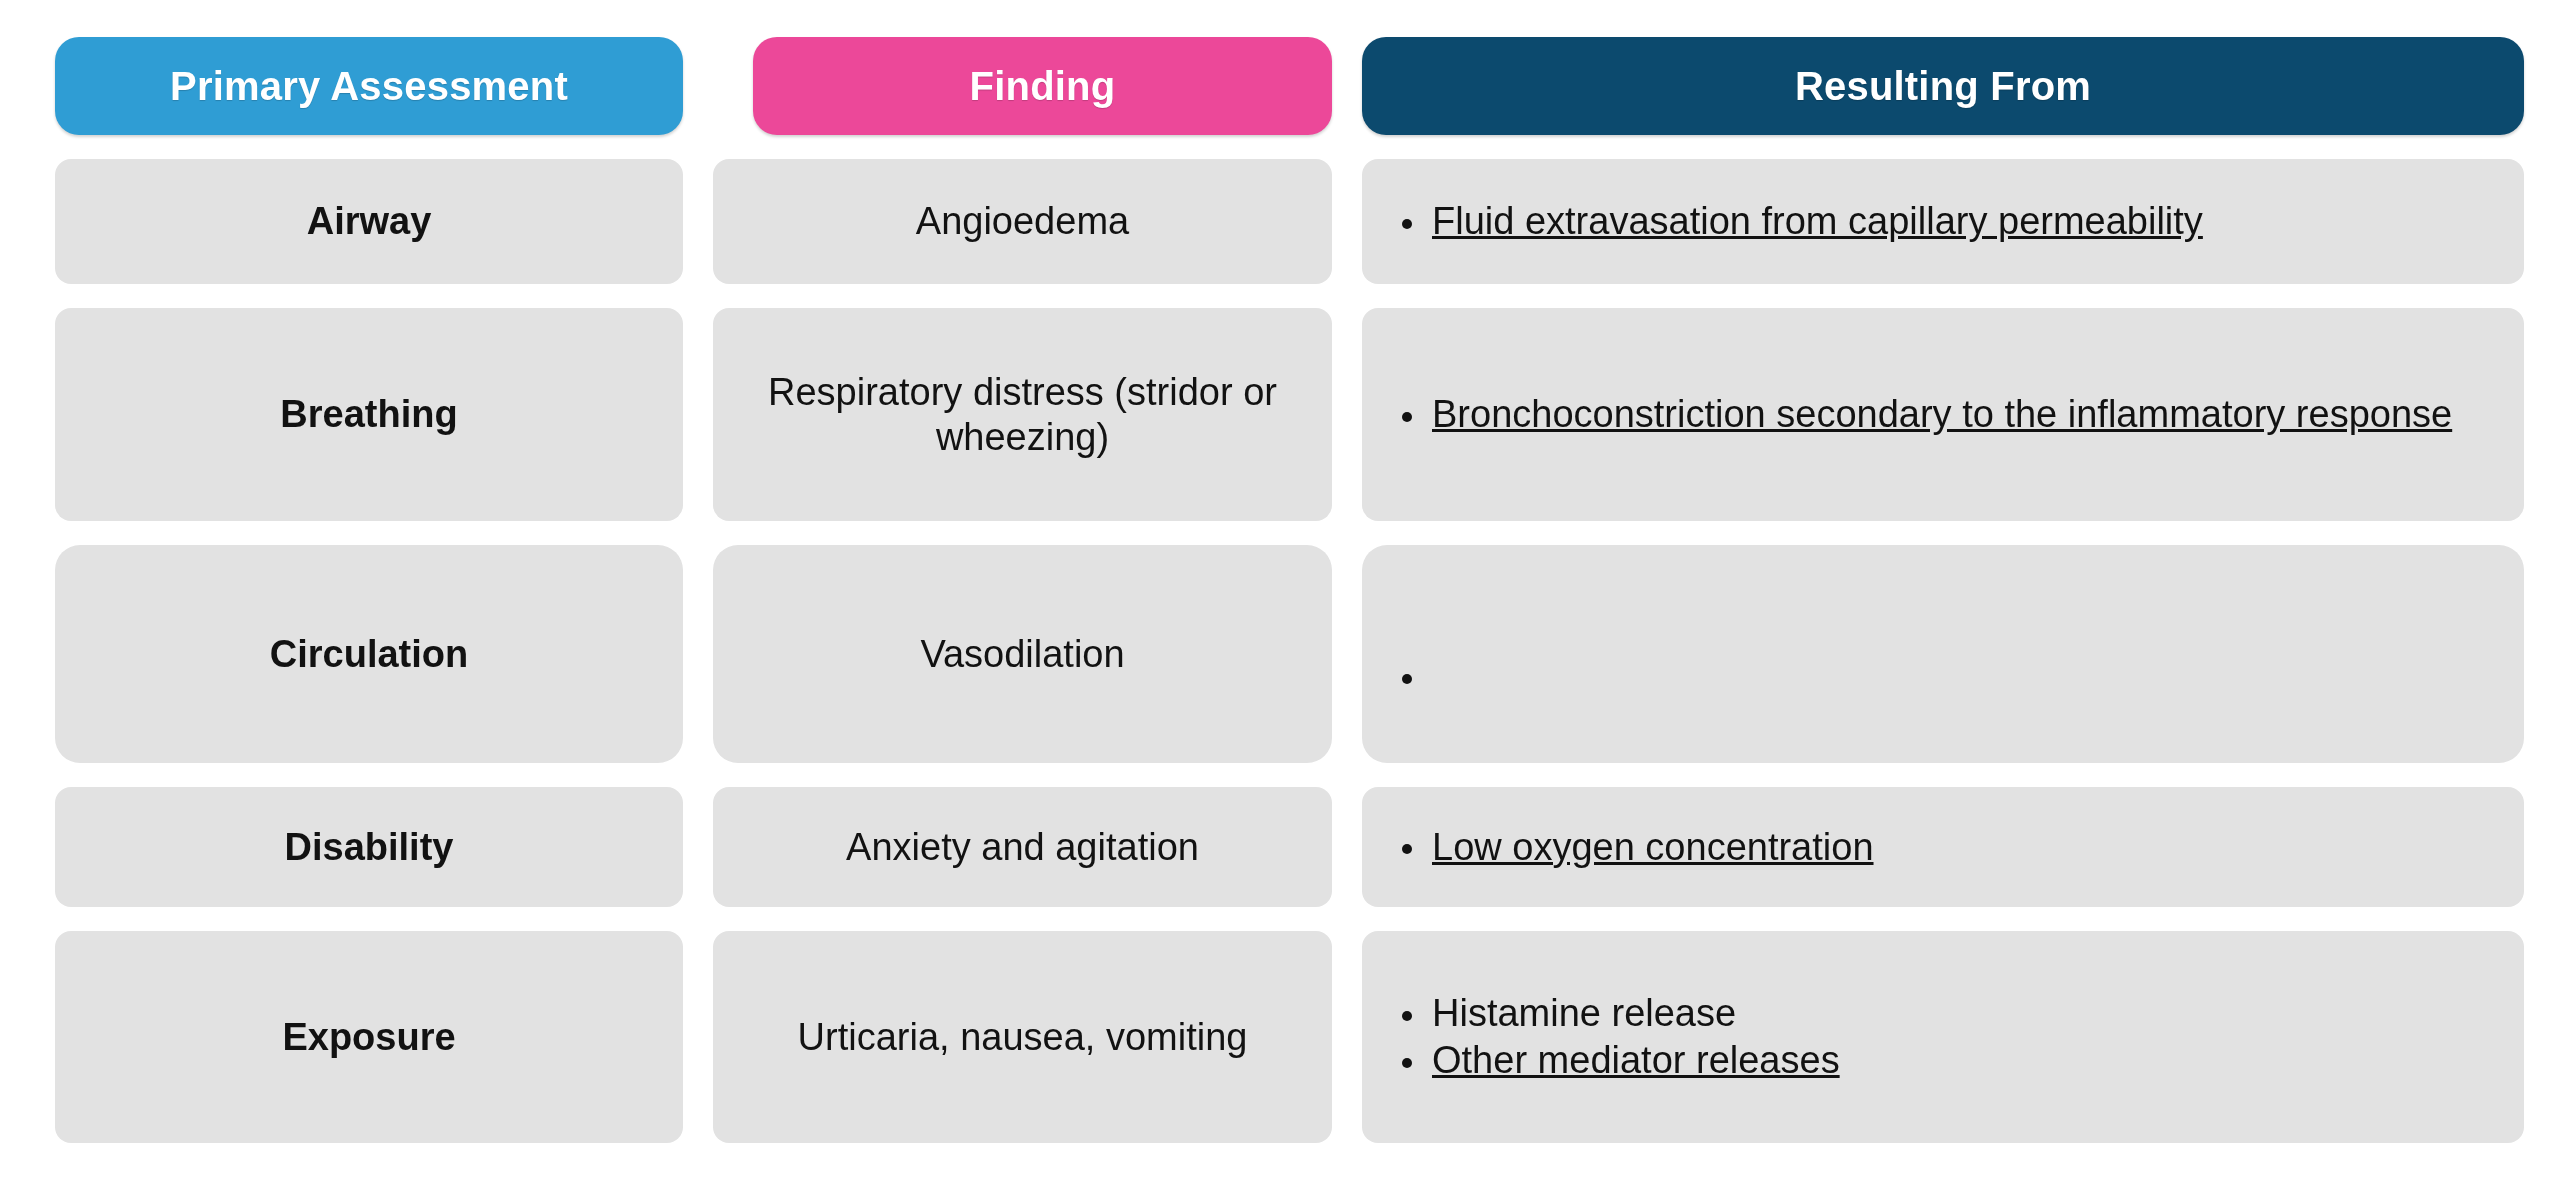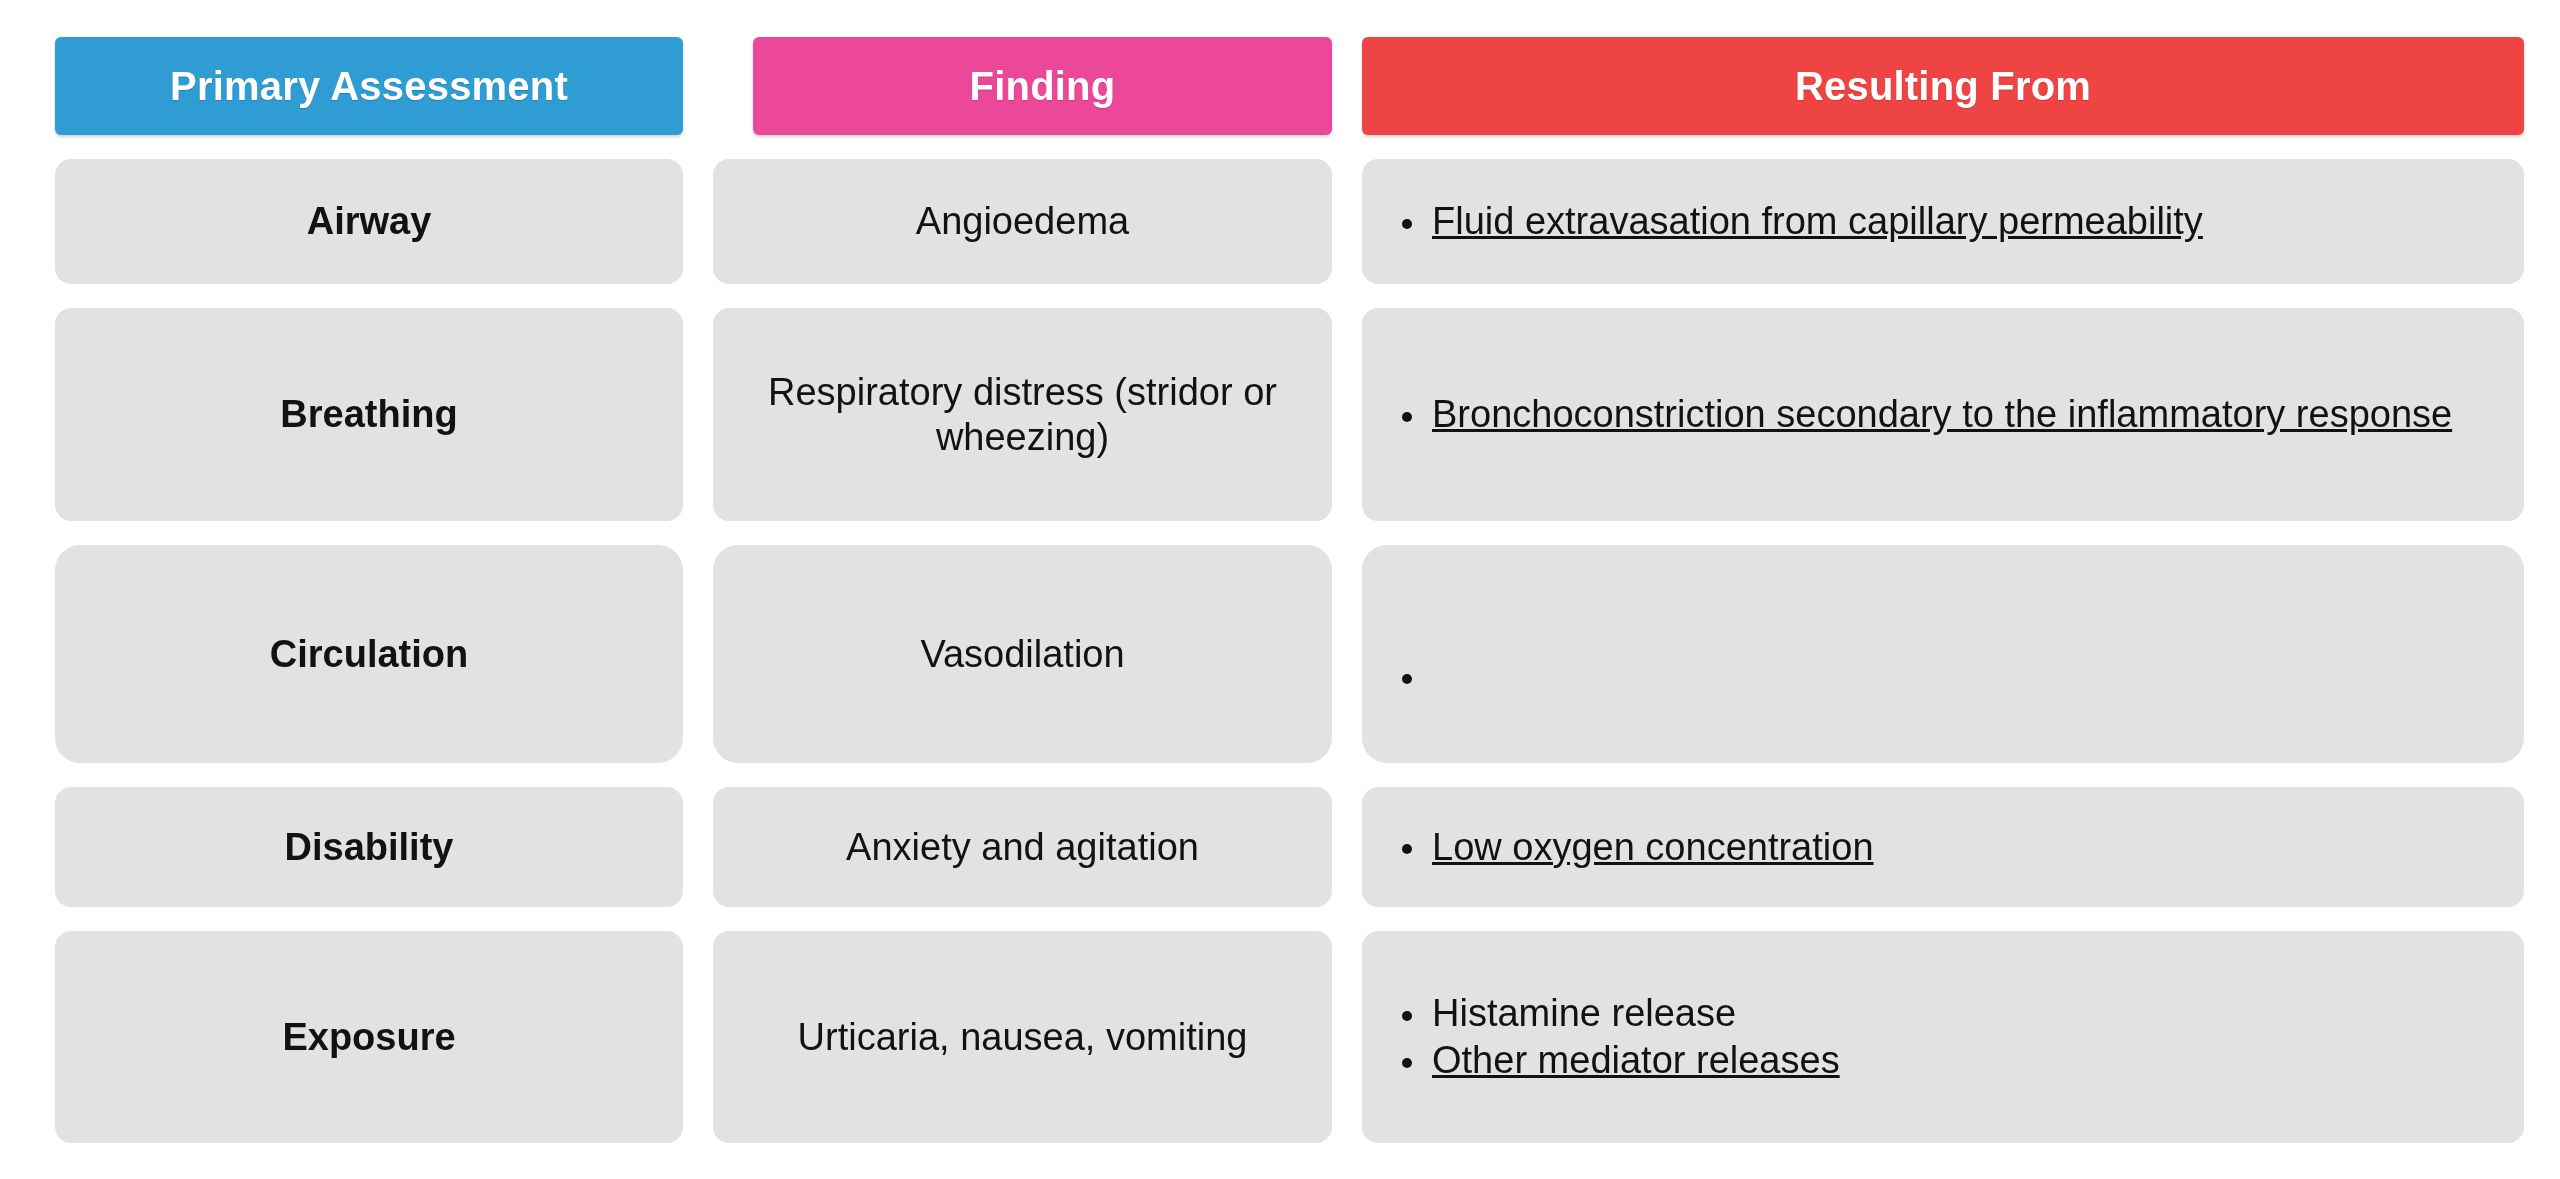--- a/index.html
+++ b/index.html
@@ -27,38 +27,38 @@
     top: 37px;
     width: 2465px;
     display: grid;
     grid-template-columns: 628px 619px 1162px;
     column-gap: 30px;
     row-gap: 24px;
   }
 
   
   .hdr {
-    border-radius: 6px;
+    border-radius: 24px;
     height: 98px;
     display: flex;
     align-items: center;
     justify-content: center;
     color: #ffffff;
     font-weight: bold;
     font-size: 40px;
     letter-spacing: 0.2px;
     box-shadow: 0 2px 3px rgba(0,0,0,0.18);
     text-shadow: 0 1px 1px rgba(0,0,0,0.18);
     box-sizing: border-box;
     padding: 0 12px;
     text-align: center;
   }
   .hdr.c1 { background: #2f9dd4; }
   .hdr.c2 { background: #ec4899; margin-left: 40px; }
-  .hdr.c3 { background: #ef4444; }
+  .hdr.c3 { background: #0c4a6e; }
 
   
   .cell {
     background: #e2e2e2;
     border-radius: 16px;
     box-sizing: border-box;
     display: flex;
     align-items: center;
     color: #121212;
     font-size: 38px;

